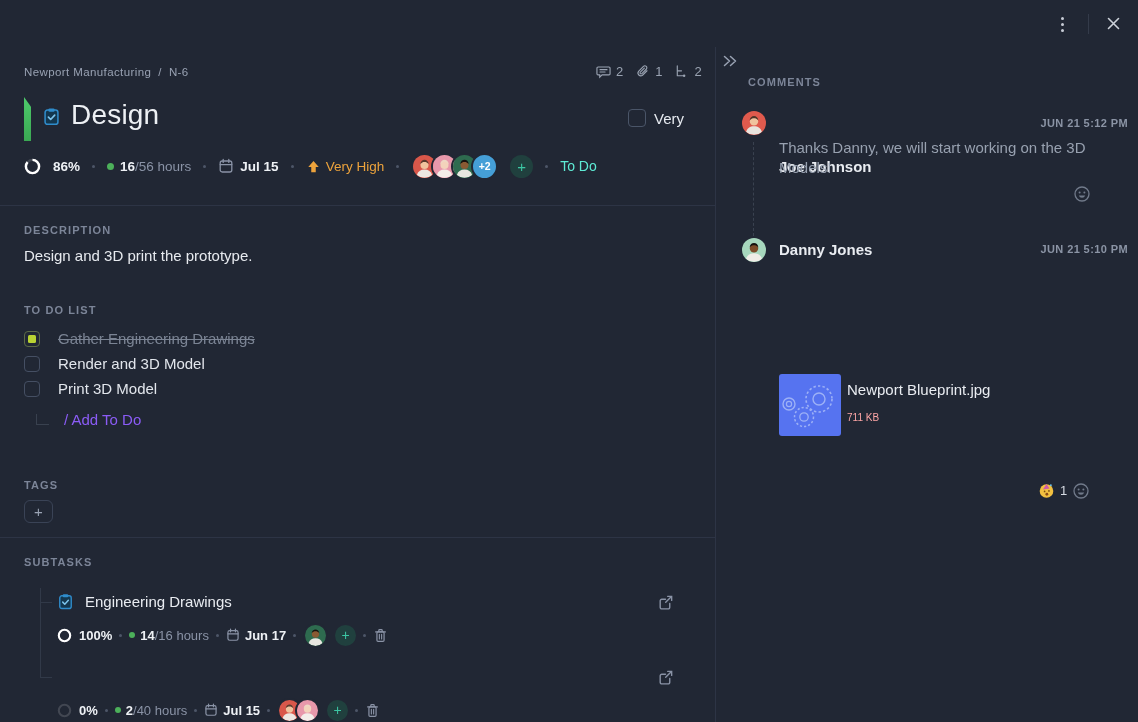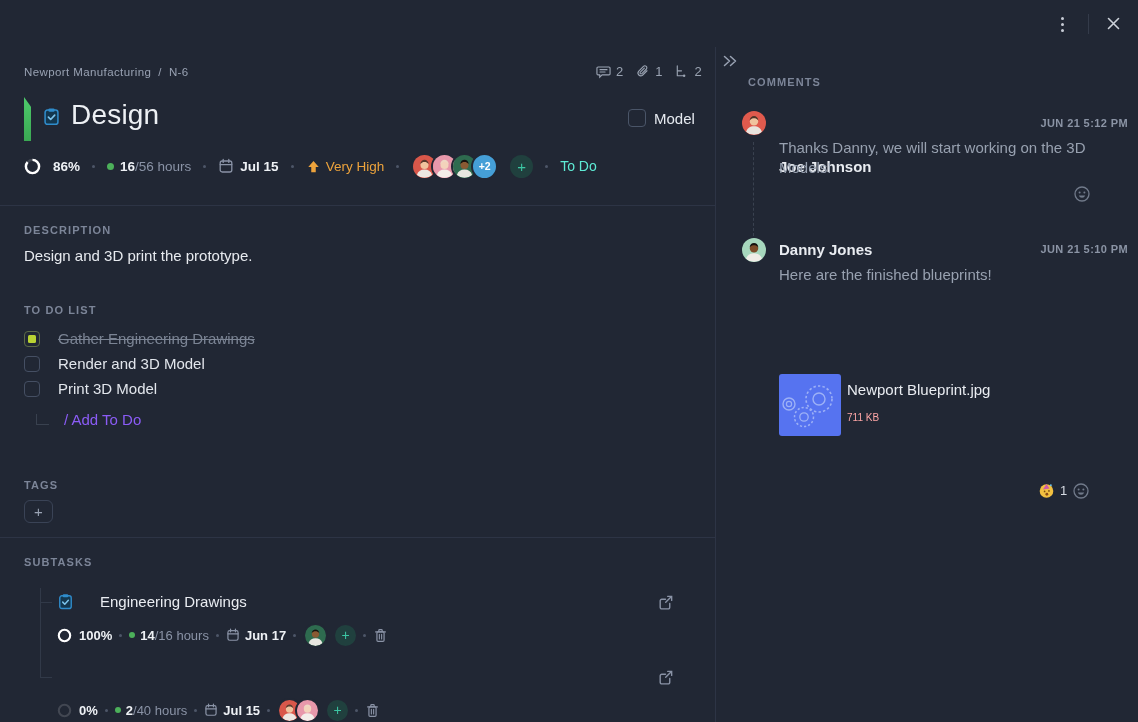--- a/index.html
+++ b/index.html
@@ -124,21 +124,21 @@
     <svg width="19" height="19" viewBox="0 0 16 16">
         <rect x="2.6" y="2.6" width="10.8" height="12" rx="2" fill="#13374f" stroke="#2f8ccb" stroke-width="1.3"></rect>
         <rect x="5.4" y="1.2" width="5.2" height="2.8" rx="1" fill="#2f8ccb"></rect>
         <path d="M5.4 8.6 l1.9 1.9 l3.4 -3.6" fill="none" stroke="#7cc4ec" stroke-width="1.4" stroke-linecap="round" stroke-linejoin="round"></path>
       </svg>
   </div>
   <div class="abs title" style="left:71px;top:99px;">Design</div>
 
   <div class="abs row" style="left:628px;top:109px;gap:8px;cursor:pointer;">
     <span class="chk"></span>
-    <span style="font-size:15px;color:#e6eaf0;">Model</span>
+    <span style="font-size:15px;color:#e6eaf0;">Very</span>
   </div>
 
   <div class="abs row stats" style="left:24px;top:153px;height:26px;">
     <span>
       <svg width="17" height="17" viewBox="0 0 17 17">
           <circle class="ring-track" cx="8.5" cy="8.5" r="6.6" stroke-width="2.4"></circle>
           <circle class="ring-fg" cx="8.5" cy="8.5" r="6.6" stroke-width="2.4" transform="rotate(-90 8.5 8.5)" stroke-dasharray="35.66335980355133 41.46902302738527"></circle>
         </svg>
     </span>
     <span class="white-b">86%</span>
@@ -227,21 +227,21 @@
   <div class="abs section-label" style="left:24px;top:479px;">TAGS</div>
   <div class="abs tagbtn" style="left:24px;top:500px;">+</div>
 
   <div class="abs hline" style="left:0;top:537px;width:715px;"></div>
 
   <div class="abs section-label" style="left:24px;top:556px;">SUBTASKS</div>
   <div class="abs treeline" style="left:40px;top:588px;width:1px;height:90px;"></div>
   <div class="abs treeline" style="left:40px;top:602px;width:12px;height:1px;"></div>
   <div class="abs treeline" style="left:40px;top:677px;width:12px;height:1px;"></div>
 
-  <div class="abs row" style="left:57px;top:593px;gap:26px;">
+  <div class="abs row" style="left:57px;top:593px;gap:11px;">
     <span>
       <svg width="17" height="17" viewBox="0 0 16 16">
           <rect x="2.6" y="2.6" width="10.8" height="12" rx="2" fill="#13374f" stroke="#2f8ccb" stroke-width="1.3"></rect>
           <rect x="5.4" y="1.2" width="5.2" height="2.8" rx="1" fill="#2f8ccb"></rect>
           <path d="M5.4 8.6 l1.9 1.9 l3.4 -3.6" fill="none" stroke="#7cc4ec" stroke-width="1.4" stroke-linecap="round" stroke-linejoin="round"></path>
         </svg>
     </span>
     <span class="subtitle">Engineering Drawings</span>
   </div>
   <div class="abs" style="left:657px;top:594px;cursor:pointer;">
@@ -385,21 +385,20 @@
   <span class="avatar abs" style="left:742px;top:238px;width:24px;height:24px;border:none;">
     <svg width="24" height="24" viewBox="0 0 24 24">
         <rect width="24" height="24" fill="#a7d7bd"></rect>
         <circle cx="12" cy="10.4" r="4.2" fill="#7c4b28"></circle>
         <path d="M7.6 9.4 c.3-2.9 2.2-4.4 4.4-4.4 s4.1 1.5 4.4 4.4 c-1.3-1.6-2.8-2.2-4.4-2.2 s-3.1.6-4.4 2.2z" fill="#14100d"></path>
         <path d="M12 15.2 c-4 0-6.9 2-7.9 5.7 a12 12 0 0 0 15.8 0 c-1-3.7-3.9-5.7-7.9-5.7z" fill="#efece6"></path>
       </svg>
   </span>
   <div class="abs c-name" style="left:779px;top:241px;">Danny Jones</div>
   <div class="abs c-time" style="right:10px;top:243px;">JUN 21 5:10 PM</div>
-  <div class="abs c-body" style="left:779px;top:265px;">Here are the finished blueprints!</div>
 
   <div class="abs thumb" style="left:779px;top:374px;">
     <svg width="62" height="62" viewBox="0 0 62 62">
       <circle cx="40" cy="25" r="13" fill="none" stroke="#9db1f6" stroke-width="1.6" stroke-dasharray="2.4 2.2"></circle>
       <circle cx="40" cy="25" r="6" fill="none" stroke="#9db1f6" stroke-width="1.4"></circle>
       <circle cx="25" cy="43" r="9.5" fill="none" stroke="#9db1f6" stroke-width="1.5" stroke-dasharray="2.2 2"></circle>
       <circle cx="25" cy="43" r="4.2" fill="none" stroke="#9db1f6" stroke-width="1.3"></circle>
       <circle cx="10" cy="30" r="6" fill="none" stroke="#9db1f6" stroke-width="1.4"></circle>
       <circle cx="10" cy="30" r="2.6" fill="none" stroke="#9db1f6" stroke-width="1.2"></circle>
     </svg>

